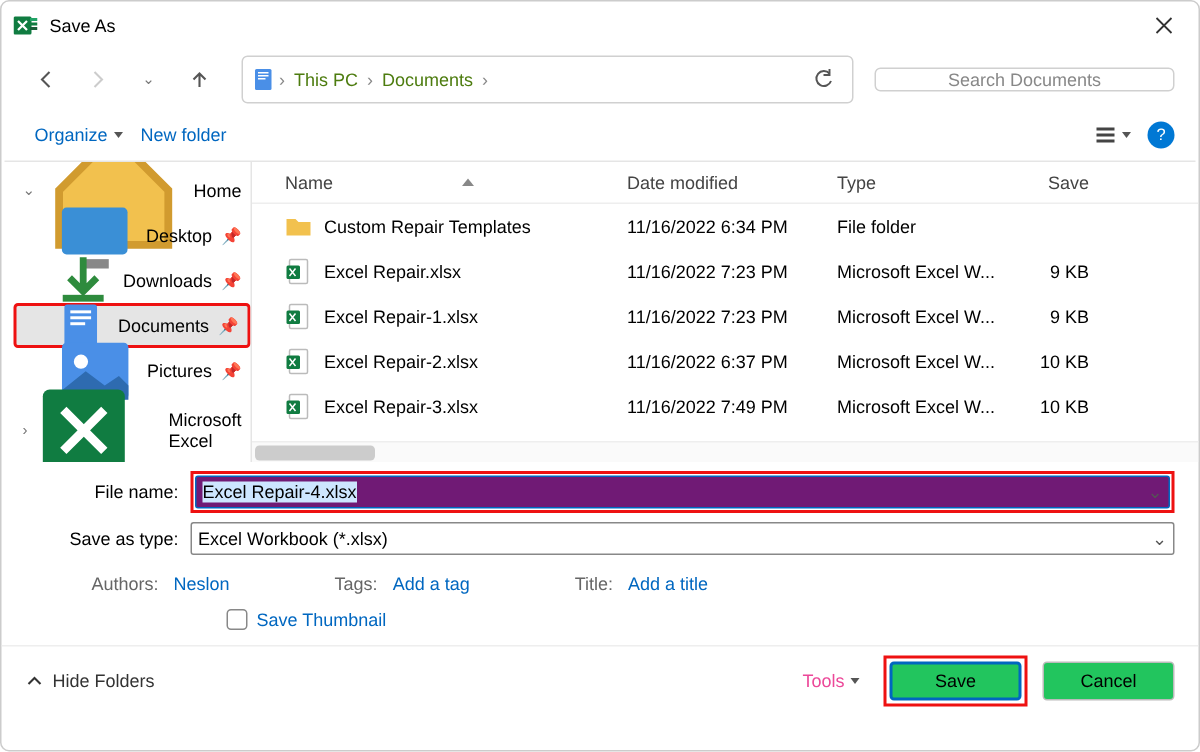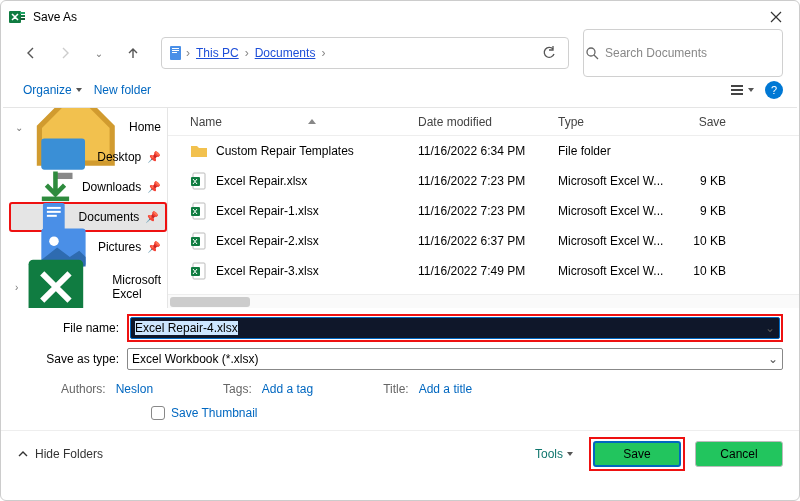--- a/index.html
+++ b/index.html
@@ -5,24 +5,24 @@
 * { box-sizing: border-box; font-family: "Segoe UI", Arial, sans-serif; font-size: 12px; }
 body { margin: 0; padding: 0; width: 800px; height: 501px; background: #fff; border: 1px solid #ccc; border-radius: 6px; overflow: hidden; color: #000; }
 .titlebar { display: flex; align-items: center; height: 32px; padding: 0 8px; }
 .titlebar .excel-icon { width: 16px; height: 16px; margin-right: 8px; }
 .titlebar .title { flex: 1; }
 .titlebar .close { width: 14px; height: 14px; margin-right: 8px; cursor: pointer; }
 .navrow { display: flex; align-items: center; height: 40px; padding: 8px 16px; gap: 6px; }
 .navbtn { width: 28px; height: 28px; display: flex; align-items: center; justify-content: center; color: #666; }
 .navbtn.disabled { color: #ccc; }
 .addressbar { flex: 1; height: 32px; border: 1px solid #d0d0d0; border-radius: 4px; display: flex; align-items: center; padding: 0 6px; margin: 0 8px; }
-.addressbar .crumb { padding: 0 4px; color: #1d4ed8; text-decoration: underline; }
+.addressbar .crumb { padding: 0 4px; color: #4d7c0f; }
 .addressbar .sep { color: #888; padding: 0 2px; }
 .refresh { margin-left: auto; color: #555; padding: 0 6px; }
-.searchbox { width: 200px; height: 48px; border: 1px solid #d0d0d0; border-radius: 4px; display: flex; align-items: center; padding: 0 1px; color: #888; }
+.searchbox { width: 200px; height: 16px; border: 1px solid #d0d0d0; border-radius: 4px; display: flex; align-items: center; padding: 0 19px; color: #888; flex-direction: column; }
 .searchbox .mag { margin-right: 6px; color: #666; }
 .toolbar { display: flex; align-items: center; height: 34px; padding: 0 16px; }
 .toolbar .tlink { color: #0067c0; padding: 4px 6px; display: flex; align-items: center; gap: 4px; }
 .toolbar .spacer { flex: 1; }
 .toolbar .viewbtn { width: 28px; height: 28px; display: flex; align-items: center; justify-content: center; color: #444; }
 .help { width: 18px; height: 18px; border-radius: 50%; background: #0078d4; color: #fff; display: flex; align-items: center; justify-content: center; font-size: 11px; margin-left: 10px; }
 .sep-h { height: 1px; background: #e5e5e5; margin: 0 2px; }
 .mainrow { display: flex; height: 200px; }
 .sidebar { width: 166px; padding: 4px 0 4px 8px; overflow: hidden; position: relative; }
 .sb-item { display: flex; align-items: center; height: 30px; padding: 0 6px; gap: 6px; border-radius: 3px; }
@@ -50,21 +50,21 @@
 .fn-wrap { display: flex; flex: 1; }
 .fn-wrap.redbox { padding: 1px; }
 .metarow { display: flex; padding: 6px 16px 0 60px; gap: 10px; color: #555; }
 .metarow .mlabel { color: #666; }
 .metarow .mval { color: #0067c0; margin-right: 60px; }
 .thumbrow { display: flex; align-items: center; padding: 10px 16px 10px 150px; gap: 6px; }
 .cb { width: 14px; height: 14px; border: 1px solid #888; border-radius: 3px; }
 .footer { display: flex; align-items: center; padding: 6px 16px 12px 16px; gap: 10px; border-top: 1px solid #eee; }
 .footer .hide { display: flex; align-items: center; gap: 6px; color: #333; }
 .footer .spacer { flex: 1; }
-.footer .tools { display: flex; align-items: center; gap: 4px; color: #0f766e; padding: 4px 6px; }
+.footer .tools { display: flex; align-items: center; gap: 4px; color: #ec4899; padding: 4px 6px; }
 .btn { width: 88px; height: 26px; border: 1px solid #bbb; border-radius: 3px; background: #22c55e; display: flex; align-items: center; justify-content: center; }
 .btn.primary { border: 2px solid #0067c0; }
 .saveframe { border: 2px solid #e11; padding: 2px; }
 svg { display: block; }
 .chev { font-size: 10px; color: #777; }
 .caret-up { width:0; height:0; border-left:4px solid transparent; border-right:4px solid transparent; border-bottom:5px solid #888; }
 .tri-down { width:0; height:0; border-left:3px solid transparent; border-right:3px solid transparent; border-top:4px solid #555; }
 </style>
 </head>
 <body>
@@ -281,21 +281,21 @@
     </div>
     <div class="hscroll">
         <div class="thumb"></div>
       </div>
   </div>
 </div>
 
 <div class="formrow">
   <div class="lbl">File name:</div>
   <div class="fn-wrap redbox">
-    <div class="field combo" style="border-color:#0067c0; background:#0f172a;">
+    <div class="field combo" style="border-color:#0067c0; background:#701a75;">
       <span style="background:#cde6ff;">Excel Repair-4.xlsx</span>
     </div>
   </div>
 </div>
 <div class="formrow">
   <div class="lbl">Save as type:</div>
   <div class="field combo">
       <span>Excel Workbook (*.xlsx)</span>
     </div>
 </div>

